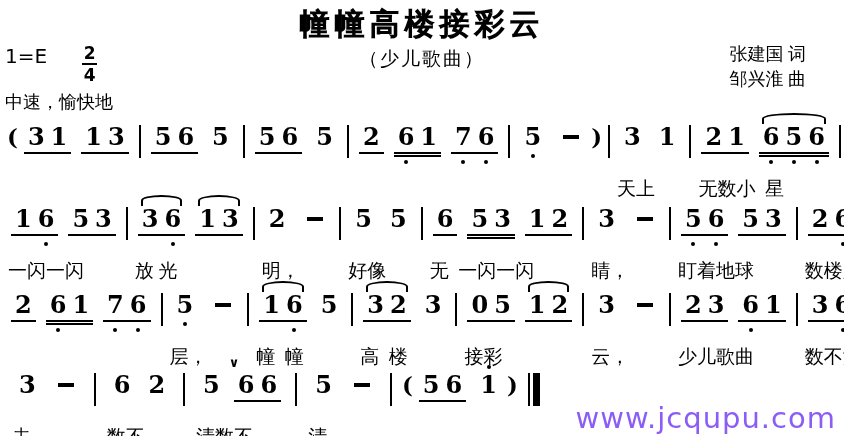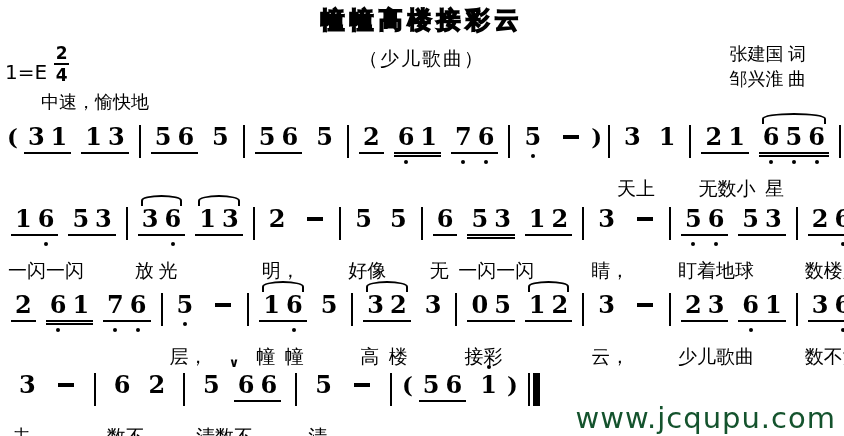--- a/index.html
+++ b/index.html
@@ -5,39 +5,39 @@
   html,body{margin:0;padding:0;}
   body{
     width:844px;height:436px;position:relative;overflow:hidden;
     background:#ffffff;color:#000;
     font-family:"Liberation Serif", serif;
   }
   
   .title{
     position:absolute;top:4px;left:0;right:0;text-align:center;
     font-family:"Liberation Sans", sans-serif;
-    font-weight:700;font-size:24px;letter-spacing:5px;
+    font-weight:400;font-size:30px;letter-spacing:5px;
     -webkit-text-stroke:1.5px #000;
   }
   .subtitle{
     position:absolute;top:46px;left:0;right:0;text-align:center;
     font-size:19px;letter-spacing:2px;
   }
   .credits{
     position:absolute;top:42px;right:38px;text-align:center;
     font-size:18px;line-height:25px;
   }
   .keytime{
-    position:absolute;left:5px;top:44px;display:flex;align-items:flex-end;
-    font-family:"DejaVu Sans", sans-serif;font-size:20px;
+    position:absolute;left:5px;top:44px;display:flex;align-items:flex-start;
+    font-family:"DejaVu Sans", sans-serif;font-size:20px;gap:28px;
   }
   .ts{display:inline-flex;flex-direction:column;align-items:center;margin-left:7px;
       font-size:17px;font-weight:bold;line-height:18px;}
   .ts-bar{width:15px;height:2px;background:#000;margin:1px 0;}
-  .tempo{position:absolute;left:5px;top:90px;font-size:18px;margin-left:36px;}
+  .tempo{position:absolute;left:5px;top:90px;font-size:18px;}
   
   .score{position:absolute;left:0;top:0;right:0;bottom:0;}
   .line{position:absolute;left:3px;right:3px;display:flex;align-items:flex-start;}
   .line-0{top:124px;}
   .line-1{top:206px;}
   .line-2{top:292px;}
   .line-3{top:372px;right:auto;width:398px;}
   .measure{flex:1 1 auto;display:flex;flex-direction:column;align-items:flex-start;padding:0 3px;}
   .line-3 .measure{flex:0 0 auto;padding:0 7px;}
   .notes{display:flex;align-items:flex-start;height:40px;}
@@ -61,21 +61,21 @@
     font-family:"DejaVu Sans", sans-serif;font-size:13px;font-weight:bold;}
   .bar{flex:0 0 auto;width:2px;height:33px;background:#000;margin:1px 2px 0 2px;}
   .endbar{flex:0 0 auto;display:flex;margin:1px 0 0 2px;}
   .endbar .thinb{width:2px;height:33px;background:#000;margin-right:3px;}
   .endbar .thickb{width:7px;height:33px;background:#000;}
   .paren{font-family:"DejaVu Serif", serif;font-weight:700;font-size:23px;line-height:26px;margin:0 1px;}
   .lyric{margin-top:12px;height:22px;font-size:19px;white-space:pre;padding-left:2px;}
   
   .watermark{
     position:absolute;right:8px;bottom:1px;
-    font-family:"DejaVu Sans", sans-serif;font-size:29px;color:#14532d;letter-spacing:1px;
+    font-family:"DejaVu Sans", sans-serif;font-size:29px;color:#8b5cf6;letter-spacing:1px;
   }
 </style>
 </head>
 <body>
 
 <div class="title">幢幢高楼接彩云</div>
 <div class="subtitle">（少儿歌曲）</div>
 
 <div class="credits">
   <div>张建国 词</div>

